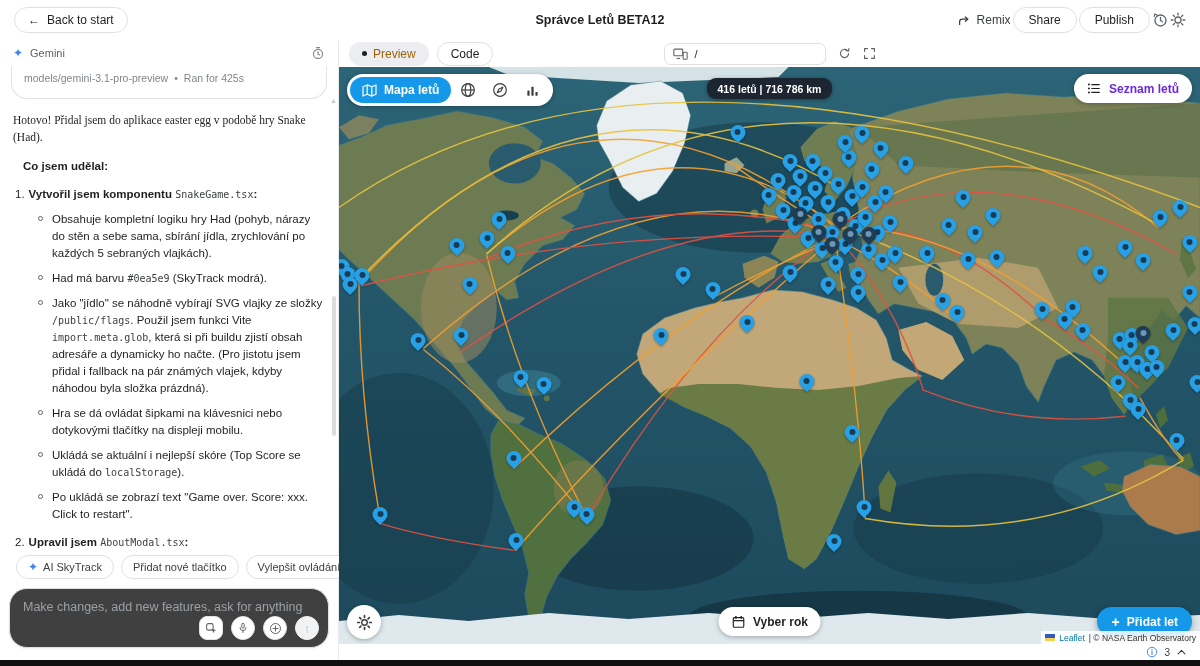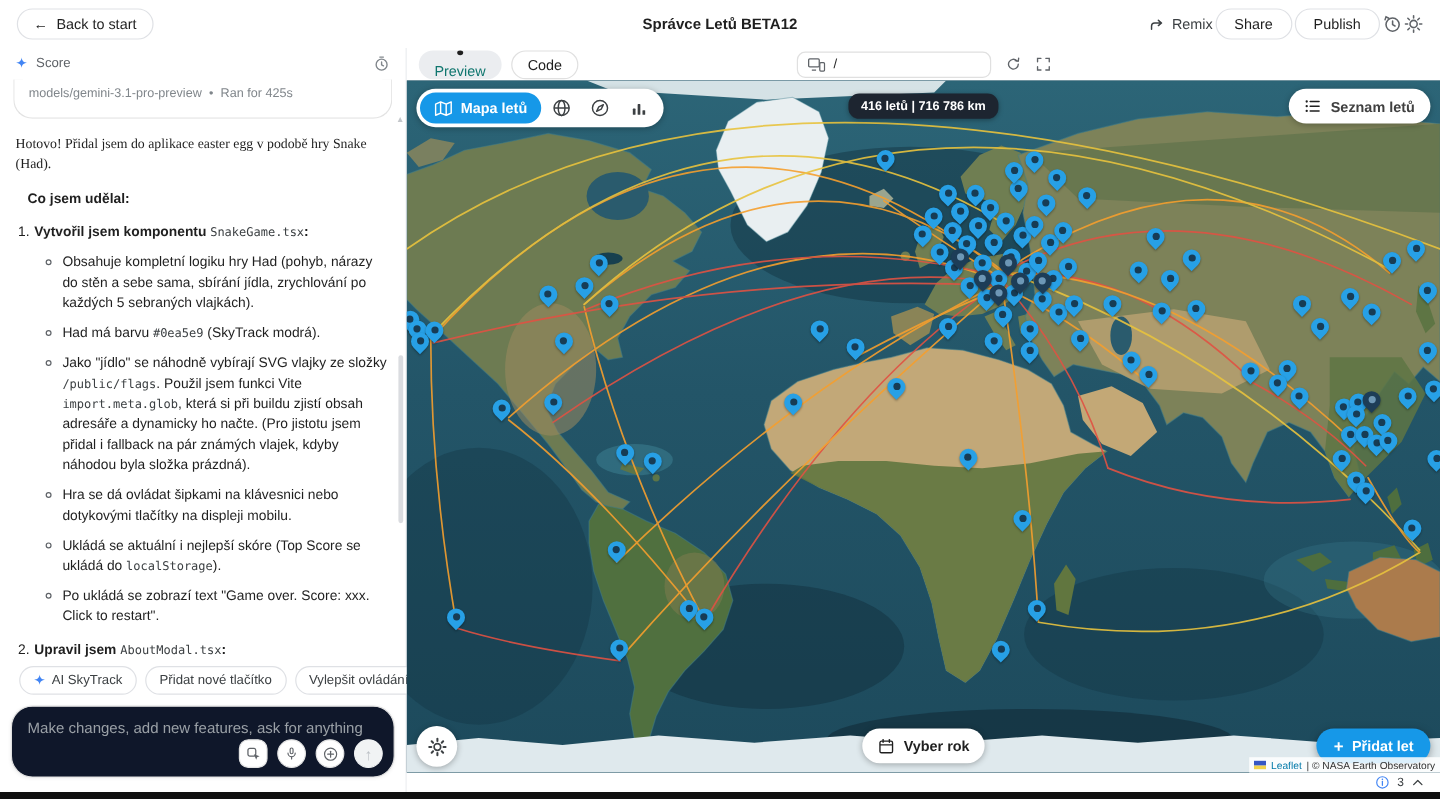--- a/index.html
+++ b/index.html
@@ -41,33 +41,33 @@
   .msg-item-head b { font-weight:700; }
   .bullet { display:flex; gap:9px; margin:8px 2px 0 27px; }
   .bdot { flex:none; width:5px; height:5px; border:1px solid #5f6368; border-radius:50%; margin-top:5px; }
 
   .composer { padding:4px 9px 12px; }
   .chips-row { display:flex; align-items:center; gap:7px; margin-bottom:9px; }
   .chip { display:flex; align-items:center; gap:5px; height:24px; padding:0 11px; border:1px solid #dfe1e5;
     border-radius:13px; background:#fff; font-size:11px; color:#3c4043; white-space:nowrap; cursor:pointer; }
   .chips-more { color:#5f6368; font-size:13px; cursor:pointer; margin-left:2px; }
   .chips-close { color:#3c4043; font-size:14px; cursor:pointer; margin-left:4px; }
-  .input-box { position:relative; height:60px; border:1px solid #e0e0e0; border-radius:18px; background:#0f172a;
+  .input-box { position:relative; height:60px; border:1px solid #e0e0e0; border-radius:18px; background:#404040;
     padding:11px 13px; box-shadow:0 1px 3px rgba(0,0,0,.05); cursor:text; }
   .placeholder { font-size:12.5px; color:#9aa0a6; }
   .input-icons { position:absolute; right:9px; bottom:7px; display:flex; gap:8px; }
   .icon-btn { width:24px; height:24px; border:1px solid #e3e3e3; border-radius:8px; background:#fff;
     display:flex; align-items:center; justify-content:center; color:#5f6368; cursor:pointer; }
   .icon-btn.round { border-radius:50%; }
   .send-btn { background:#f1f3f4; border-color:#f1f3f4; color:#bdc1c6; font-size:13px; }
 
   
   .preview-toolbar { height:27px; display:flex; align-items:center; padding:0 10px; gap:8px; position:relative; }
   .tab { height:24px; padding:0 13px; display:flex; align-items:center; gap:6px; font-size:12px; border-radius:14px; cursor:pointer; }
-  .tab.active { background:#ebedf0; color:#0f766e;flex-direction:column; }
+  .tab.active { background:#ebedf0; color:#a16207; }
   .tab.plain { border:1px solid #e0e0e0; background:#fff; }
   .tab .dot { width:5px; height:5px; border-radius:50%; background:#1f1f1f; }
   .center-group { position:absolute; left:50%; transform:translateX(-50%); display:flex; align-items:center; gap:12px; }
   .url-bar { width:162px; height:22px; border:1px solid #e0e0e0; border-radius:7px; display:flex; align-items:center;
     gap:7px; padding:0 8px; font-size:11px; color:#1f1f1f; cursor:text; }
   .mini-icon { color:#5f6368; display:flex; cursor:pointer; }
 
   
   .map { flex:1; position:relative; overflow:hidden; background:#235568; }
   .map svg.world { position:absolute; inset:0; width:100%; height:100%; }
@@ -80,21 +80,21 @@
 
   .map-controls { position:absolute; left:8px; top:7px; height:32px; background:#fff; border-radius:20px;
     display:flex; align-items:center; padding:3px 6px 3px 3px; gap:2px; box-shadow:0 1px 5px rgba(0,0,0,.28); }
   .mode-btn { height:26px; padding:0 12px; border-radius:15px; background:#1698e8; color:#fff; font-size:12px;
     font-weight:700; display:flex; align-items:center; gap:7px; cursor:pointer; }
   .ctl-icon { width:30px; height:26px; display:flex; align-items:center; justify-content:center; color:#3c4043; cursor:pointer; }
   .stats-badge { position:absolute; left:50%; transform:translateX(-50%); top:11px; height:21px; padding:0 11px;
     background:#1d2530; color:#fff; font-size:10.5px; font-weight:700; border-radius:9px; display:flex; align-items:center;
     box-shadow:0 1px 4px rgba(0,0,0,.35); white-space:nowrap; }
   .list-btn { position:absolute; right:8px; top:7px; height:29px; padding:0 13px; background:#fff; border-radius:17px;
-    display:flex; align-items:center; gap:8px; font-size:12px; font-weight:700; color:#404040; cursor:pointer;
+    display:flex; align-items:center; gap:8px; font-size:12px; font-weight:700; color:#6d28d9; cursor:pointer;
     box-shadow:0 1px 5px rgba(0,0,0,.28); }
   .gear-btn { position:absolute; left:8px; bottom:5px; width:34px; height:34px; border-radius:50%; background:#fff;
     display:flex; align-items:center; justify-content:center; color:#3c4043; cursor:pointer; box-shadow:0 1px 5px rgba(0,0,0,.3); }
   .year-btn { position:absolute; left:50%; transform:translateX(-50%); bottom:8px; height:29px; padding:0 13px;
     background:#fff; border-radius:17px; display:flex; align-items:center; gap:8px; font-size:12px; font-weight:700;
     color:#1f1f1f; cursor:pointer; box-shadow:0 1px 5px rgba(0,0,0,.3); }
   .add-btn { position:absolute; right:8px; bottom:8px; height:29px; padding:0 14px; background:#1698e8; border-radius:17px;
     display:flex; align-items:center; gap:7px; font-size:12px; font-weight:700; color:#fff; cursor:pointer;
     box-shadow:0 2px 7px rgba(0,0,0,.35); }
   .attribution { position:absolute; right:0; bottom:0; height:13px; background:rgba(255,255,255,.85);
@@ -154,21 +154,21 @@
     </span>
   </div>
 </div>
 
 <div class="main">
 
   <div class="chat">
     <div class="chat-header">
       <div class="brand">
         <span class="spark">✦</span>
-        <span>Score</span>
+        <span>Gemini</span>
       </div>
       <span>
         <svg width="14" height="14" viewBox="0 0 16 16">
             <circle cx="8" cy="9" r="5.2" fill="none" stroke="#80868b" stroke-width="1.3"></circle>
             <path d="M8,6.5 v2.7 l1.8,1" fill="none" stroke="#80868b" stroke-width="1.3" stroke-linecap="round"></path>
             <line x1="6.3" y1="1.8" x2="9.7" y2="1.8" stroke="#80868b" stroke-width="1.3" stroke-linecap="round"></line>
           </svg>
       </span>
     </div>
 

